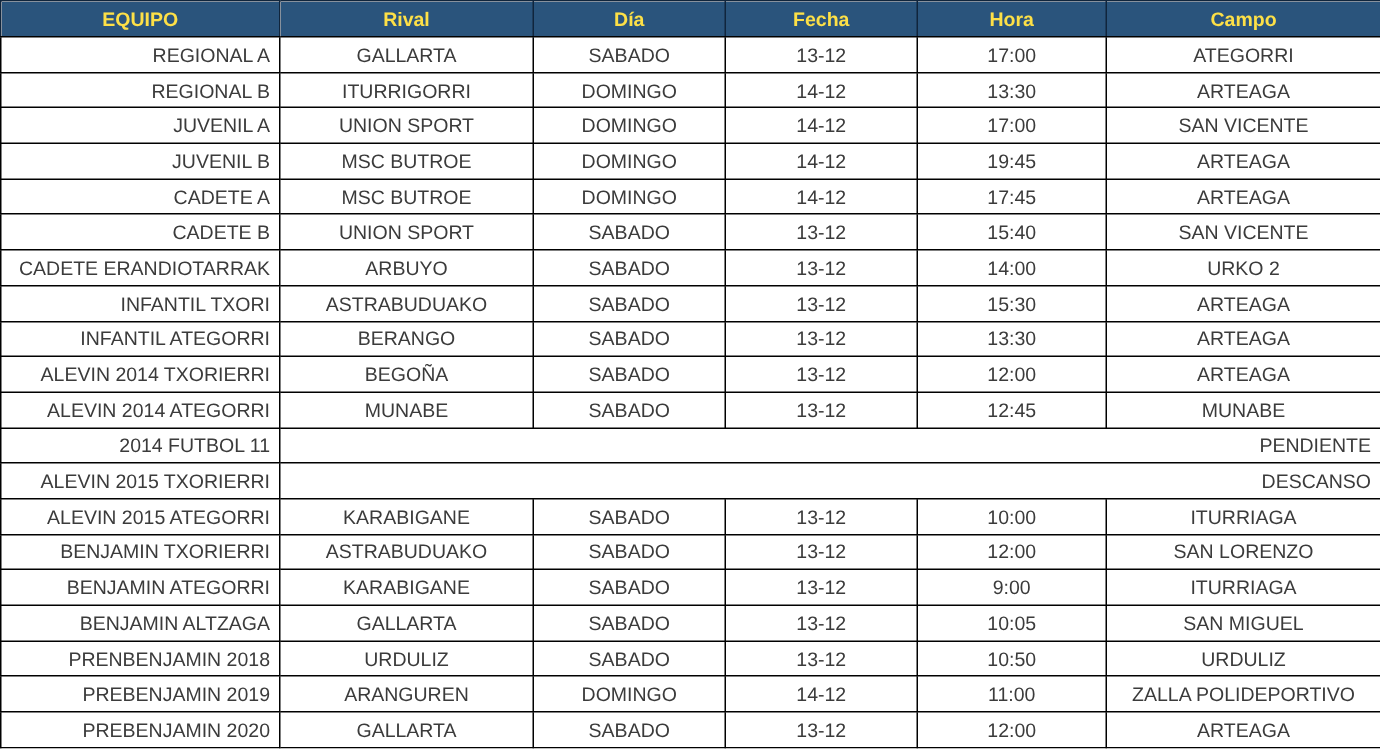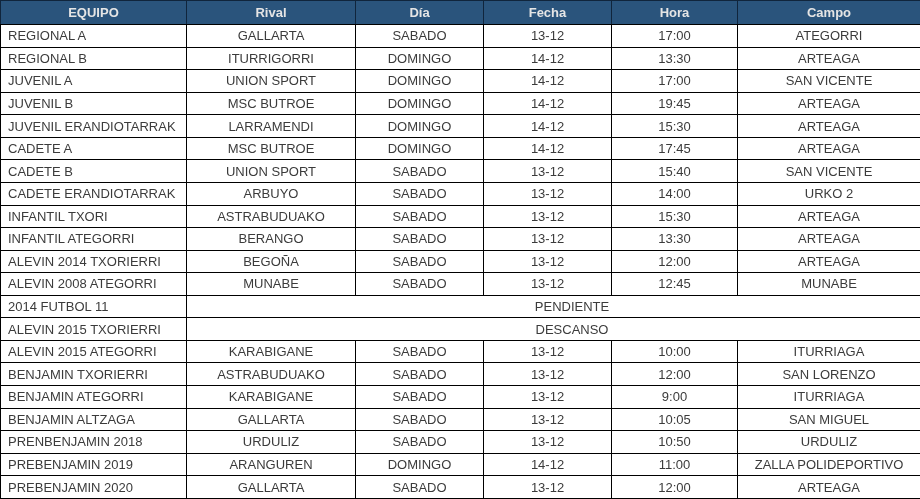--- a/index.html
+++ b/index.html
@@ -18,29 +18,29 @@
   }
   .fixture-table th, .fixture-table td {
     border: 1px solid #000000;
     padding: 0 6px;
     overflow: hidden;
     white-space: nowrap;
   }
   .fixture-table thead tr { height: 24px; }
   .fixture-table thead th {
     background: #2a547c;
-    color: #e5e5e5;
+    color: #fde047;
     font-weight: bold;
     text-align: center;
     border-color: #10253c;
     border-bottom-color: #000000;
   }
   .fixture-table tbody td { background: #ffffff; text-align: center; }
-  .fixture-table tbody td.col-equipo { text-align: left; padding-left: 7px; }
-  .fixture-table tbody td.merged-cell { text-align: center; padding-left: 43px; }
+  .fixture-table tbody td.col-equipo { text-align: right; padding-left: 7px; }
+  .fixture-table tbody td.merged-cell { text-align: right; padding-left: 43px; }
 </style>
 </head>
 <body>
 
 <table class="fixture-table">
   <colgroup>
     <col style="width:186px">
     <col style="width:169px">
     <col style="width:128px">
     <col style="width:128px">
@@ -84,28 +84,20 @@
     </tr>
     <tr>
       <td class="col-equipo">JUVENIL B</td>
       <td>MSC BUTROE</td>
       <td>DOMINGO</td>
       <td>14-12</td>
       <td>19:45</td>
       <td>ARTEAGA</td>
     </tr>
     <tr>
-      <td class="col-equipo">JUVENIL ERANDIOTARRAK</td>
-      <td>LARRAMENDI</td>
-      <td>DOMINGO</td>
-      <td>14-12</td>
-      <td>15:30</td>
-      <td>ARTEAGA</td>
-    </tr>
-    <tr>
       <td class="col-equipo">CADETE A</td>
       <td>MSC BUTROE</td>
       <td>DOMINGO</td>
       <td>14-12</td>
       <td>17:45</td>
       <td>ARTEAGA</td>
     </tr>
     <tr>
       <td class="col-equipo">CADETE B</td>
       <td>UNION SPORT</td>
@@ -140,21 +132,21 @@
     </tr>
     <tr>
       <td class="col-equipo">ALEVIN 2014 TXORIERRI</td>
       <td>BEGOÑA</td>
       <td>SABADO</td>
       <td>13-12</td>
       <td>12:00</td>
       <td>ARTEAGA</td>
     </tr>
     <tr>
-      <td class="col-equipo">ALEVIN 2008 ATEGORRI</td>
+      <td class="col-equipo">ALEVIN 2014 ATEGORRI</td>
       <td>MUNABE</td>
       <td>SABADO</td>
       <td>13-12</td>
       <td>12:45</td>
       <td>MUNABE</td>
     </tr>
     <tr>
       <td class="col-equipo">2014 FUTBOL 11</td>
       <td class="merged-cell" colspan="5">PENDIENTE</td>
     </tr>

